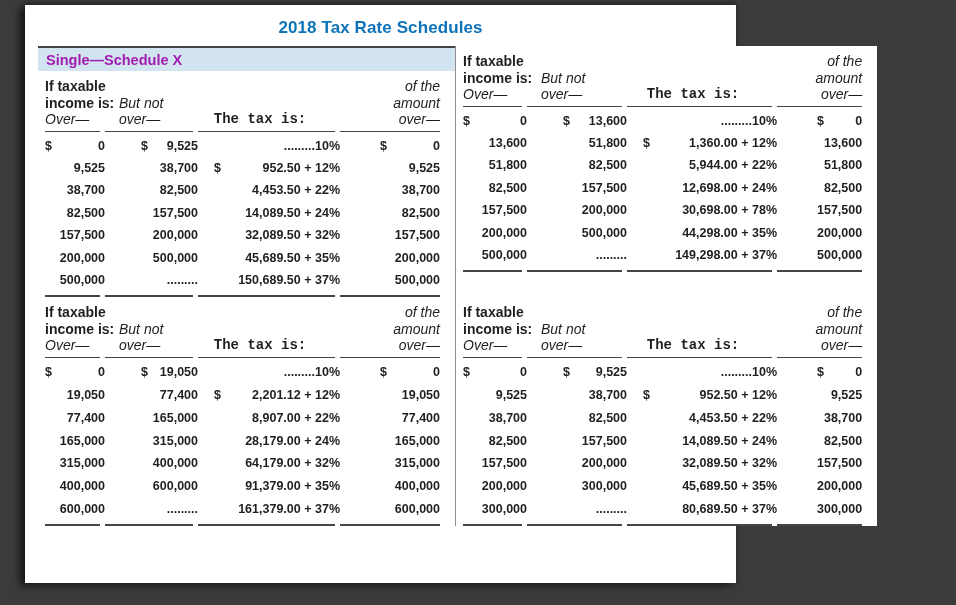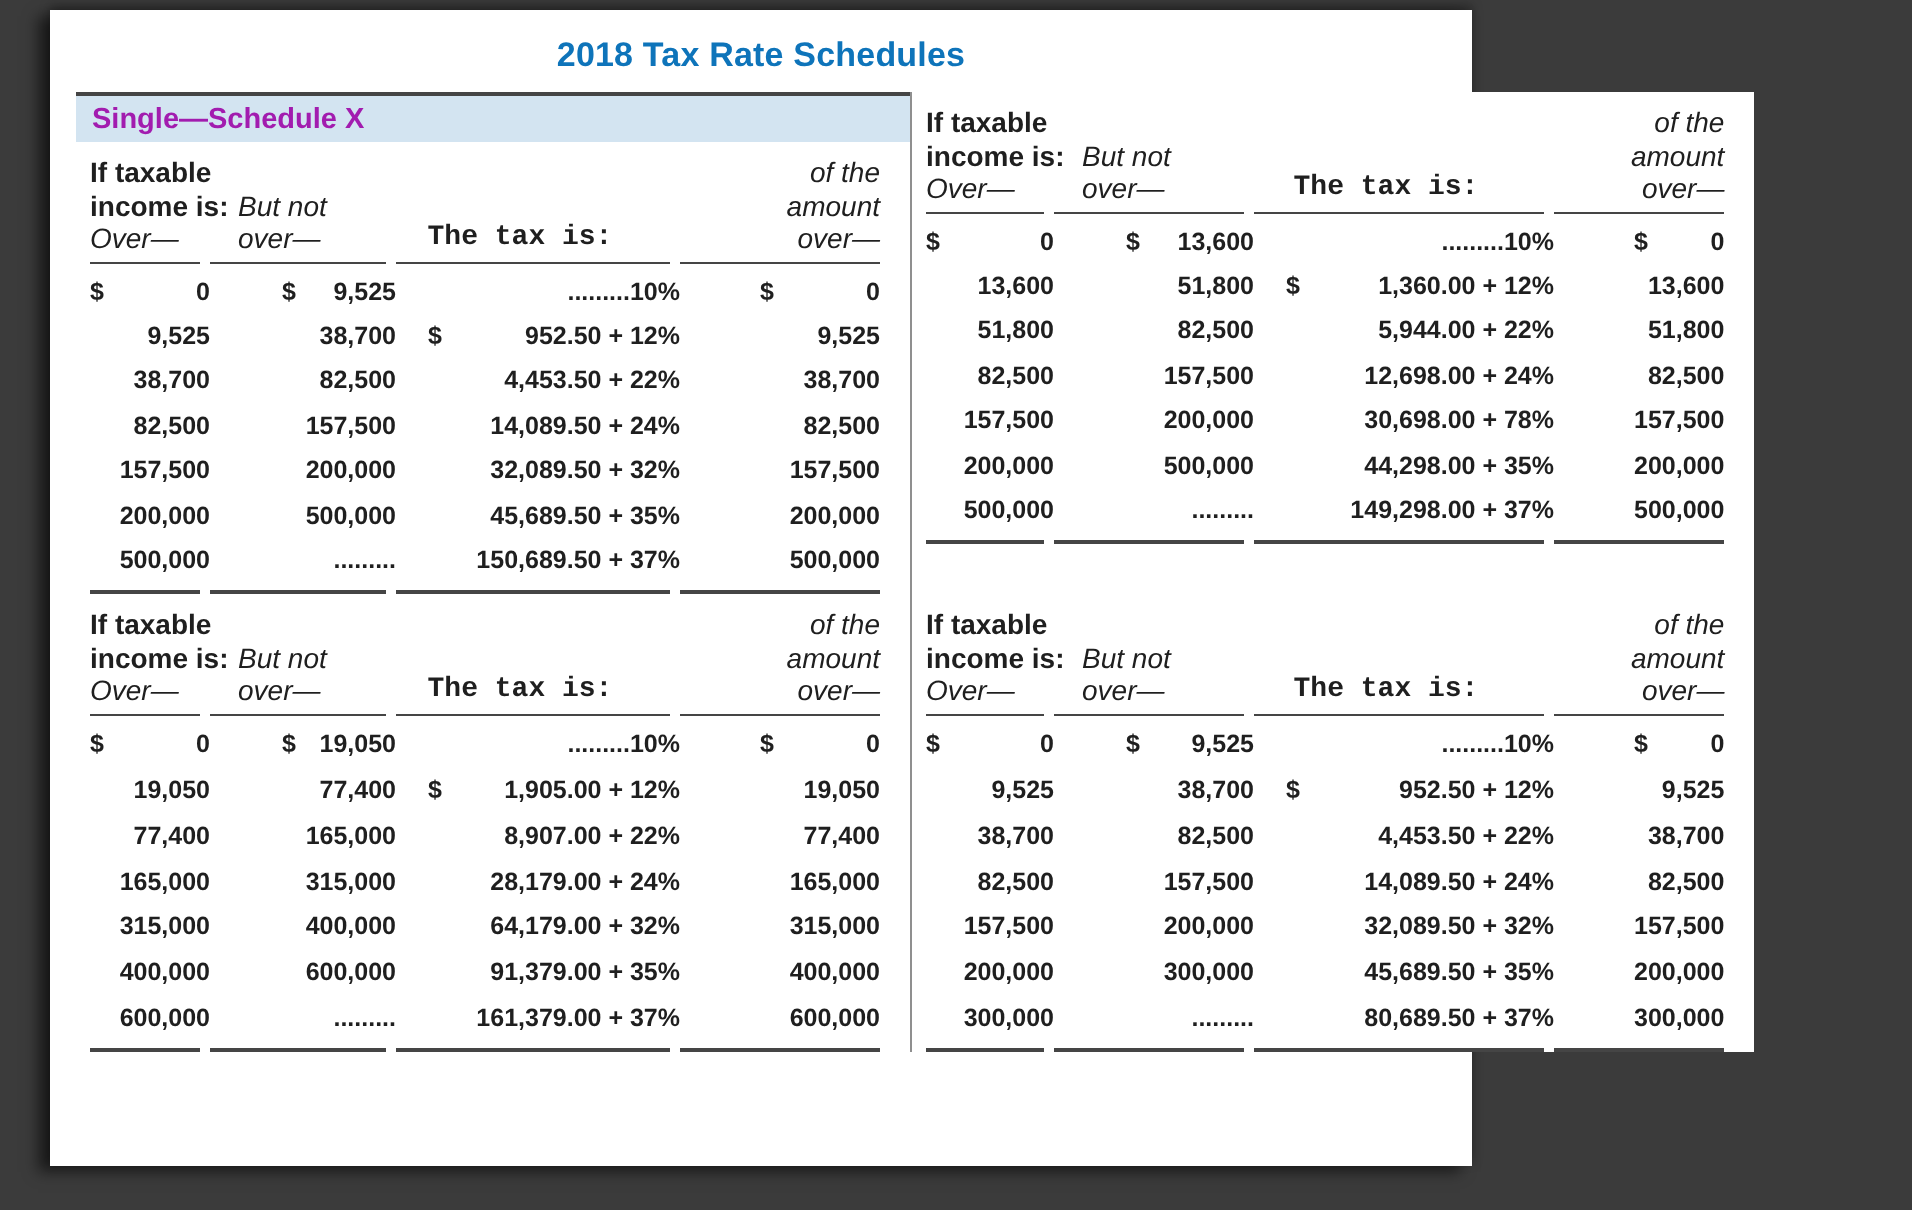--- a/index.html
+++ b/index.html
@@ -483,21 +483,21 @@
     <div class="cell c1">
       <span class="d"></span>
       <span class="v">19,050</span>
     </div>
     <div class="cell c2">
       <span class="d"></span>
       <span class="v">77,400</span>
     </div>
     <div class="cell c3">
       <span class="d">$</span>
-      <span class="v">1,905.00 + 12%</span>
+      <span class="v">2,201.12 + 12%</span>
     </div>
     <div class="cell c4">
       <span class="d"></span>
       <span class="v">19,050</span>
     </div>
   </div>
 
   <div class="row">
     <div class="cell c1">
       <span class="d"></span>

